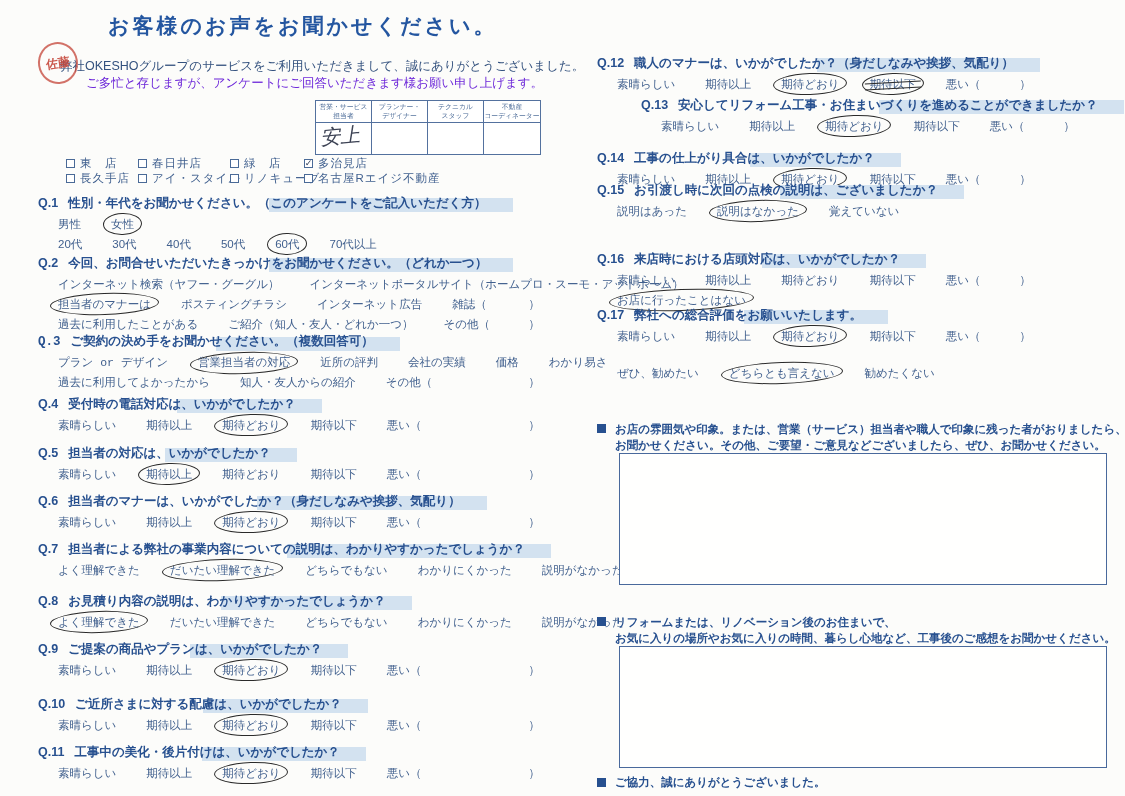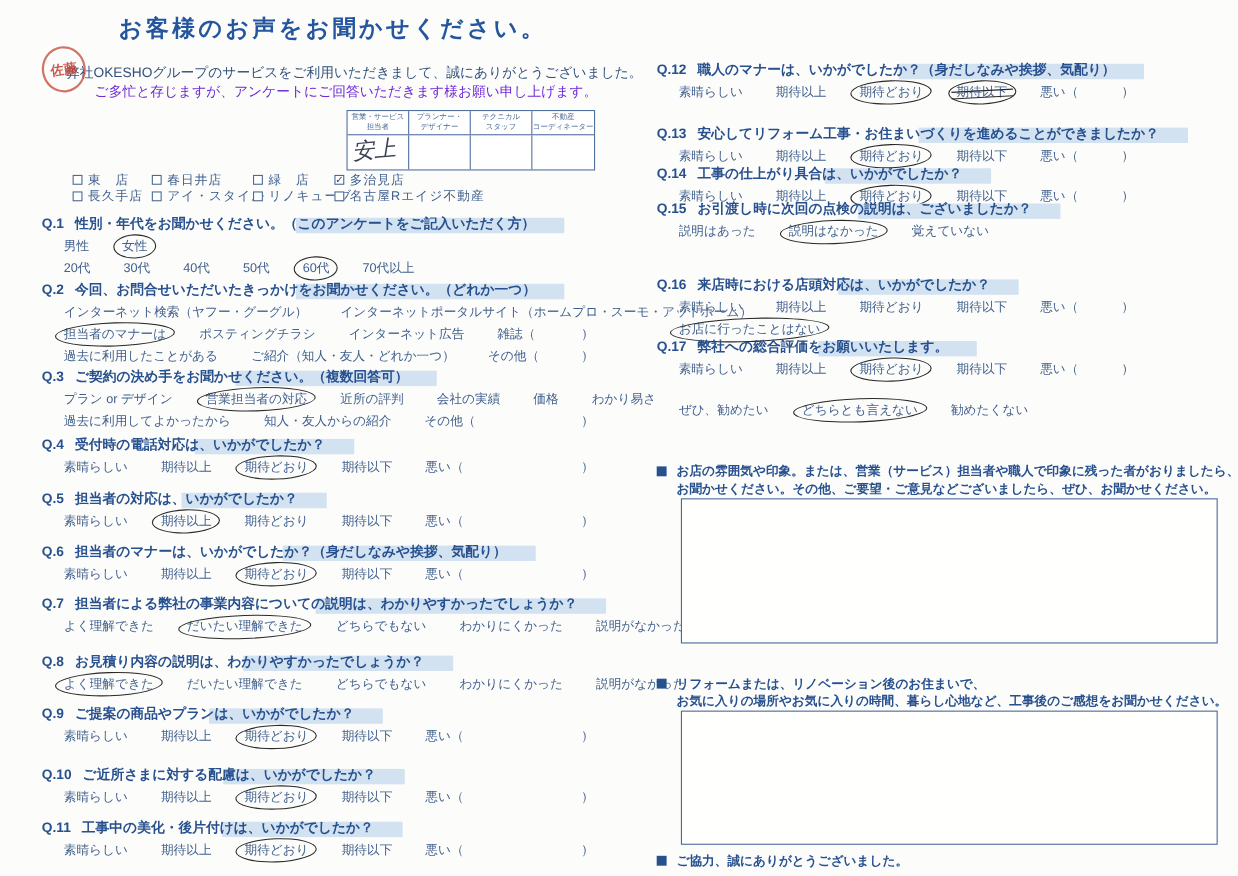--- a/index.html
+++ b/index.html
@@ -193,21 +193,21 @@
           <span class="opt">雑誌（</span>
           <span class="opt endparen">）</span>
         </div>
         <div class="orow">
           <span class="opt">過去に利用したことがある</span>
           <span class="opt">ご紹介（知人・友人・どれか一つ）</span>
           <span class="opt">その他（</span>
           <span class="opt endparen">）</span>
         </div>
       </div>
-      <div class="qblock" style="top: 335px;">
+      <div class="qblock" style="top: 335px; font-family: Liberation Mono, monospace;">
         <div class="qh"><span class="qnum">Q.3</span><span class="qtext">ご契約の決め手をお聞かせください。（複数回答可）</span></div>
         <div class="orow">
           <span class="opt">プラン or デザイン</span>
           <span class="opt circled">営業担当者の対応</span>
           <span class="opt">近所の評判</span>
           <span class="opt">会社の実績</span>
           <span class="opt">価格</span>
           <span class="opt">わかり易さ</span>
         </div>
         <div class="orow">
@@ -334,21 +334,21 @@
         <div class="qh"><span class="qnum">Q.12</span><span class="qtext">職人のマナーは、いかがでしたか？（身だしなみや挨拶、気配り）</span></div>
         <div class="orow">
           <span class="opt">素晴らしい</span>
           <span class="opt">期待以上</span>
           <span class="opt circled">期待どおり</span>
           <span class="opt circled struck">期待以下</span>
           <span class="opt">悪い（</span>
           <span class="opt endparen">）</span>
         </div>
       </div>
-      <div class="qblock" style="top: 114px;">
+      <div class="qblock" style="top: 98px; margin-left: 44px;">
         <div class="qh"><span class="qnum">Q.13</span><span class="qtext">安心してリフォーム工事・お住まいづくりを進めることができましたか？</span></div>
         <div class="orow">
           <span class="opt">素晴らしい</span>
           <span class="opt">期待以上</span>
           <span class="opt circled">期待どおり</span>
           <span class="opt">期待以下</span>
           <span class="opt">悪い（</span>
           <span class="opt endparen">）</span>
         </div>
       </div>

